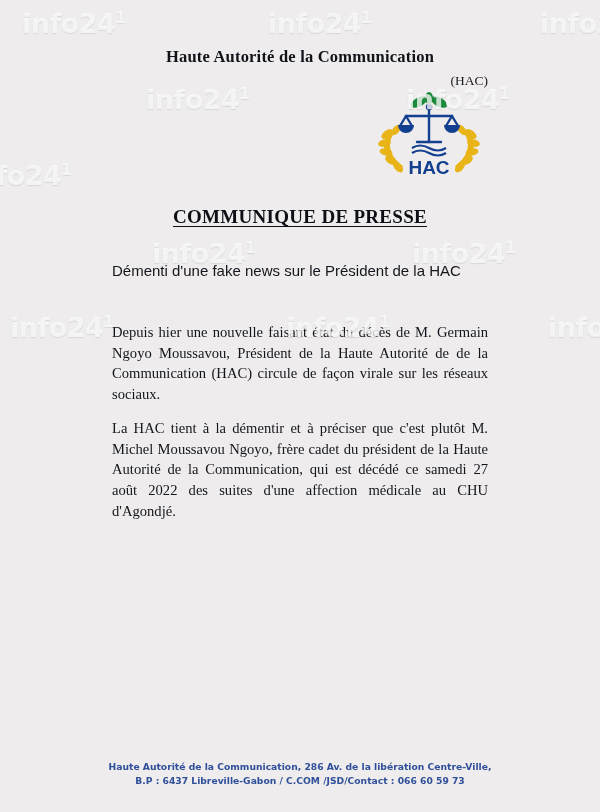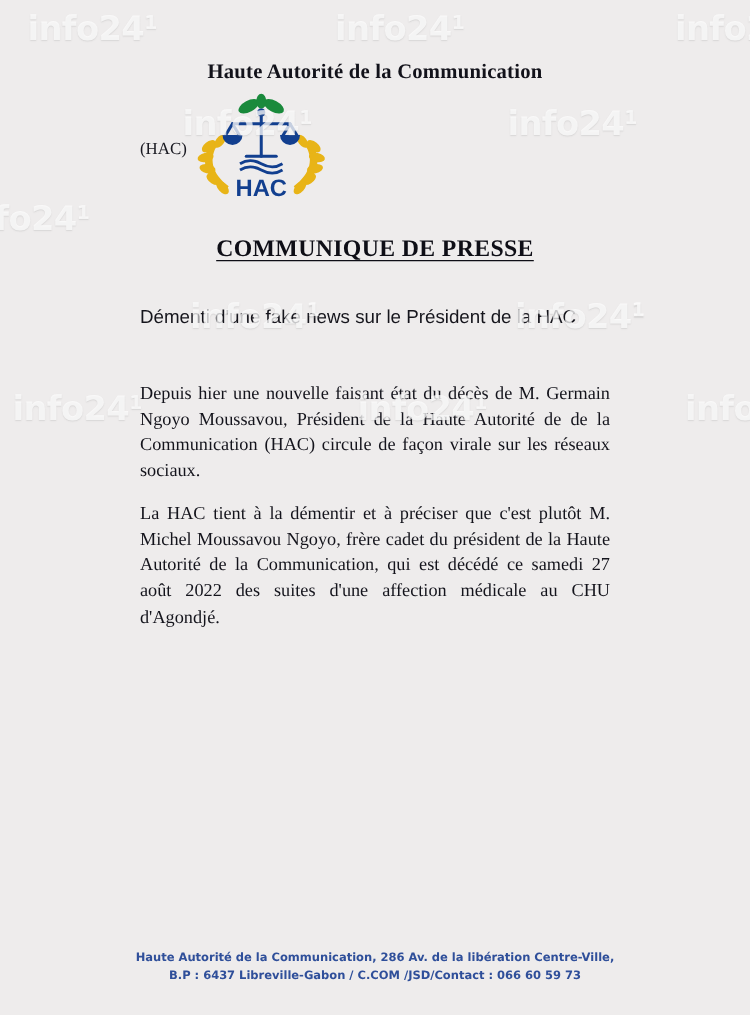--- a/index.html
+++ b/index.html
@@ -65,21 +65,22 @@
     font-weight: bold;
     font-size: 16.5px;
     color: #12121a;
     margin-top: 47px;
     letter-spacing: 0.2px;
   }
 
   .logo-wrap {
     margin-top: 6px;
     display: flex;
-    align-items: center;
+    flex-direction: column;
+    align-items: flex-end;
   }
   .hac-abbrev {
     font-family: "Liberation Serif", serif;
     font-size: 13.5px;
     color: #1a1a22;
     margin-bottom: 1px;
   }
   .logo {
     width: 118px;
     height: 92px;

